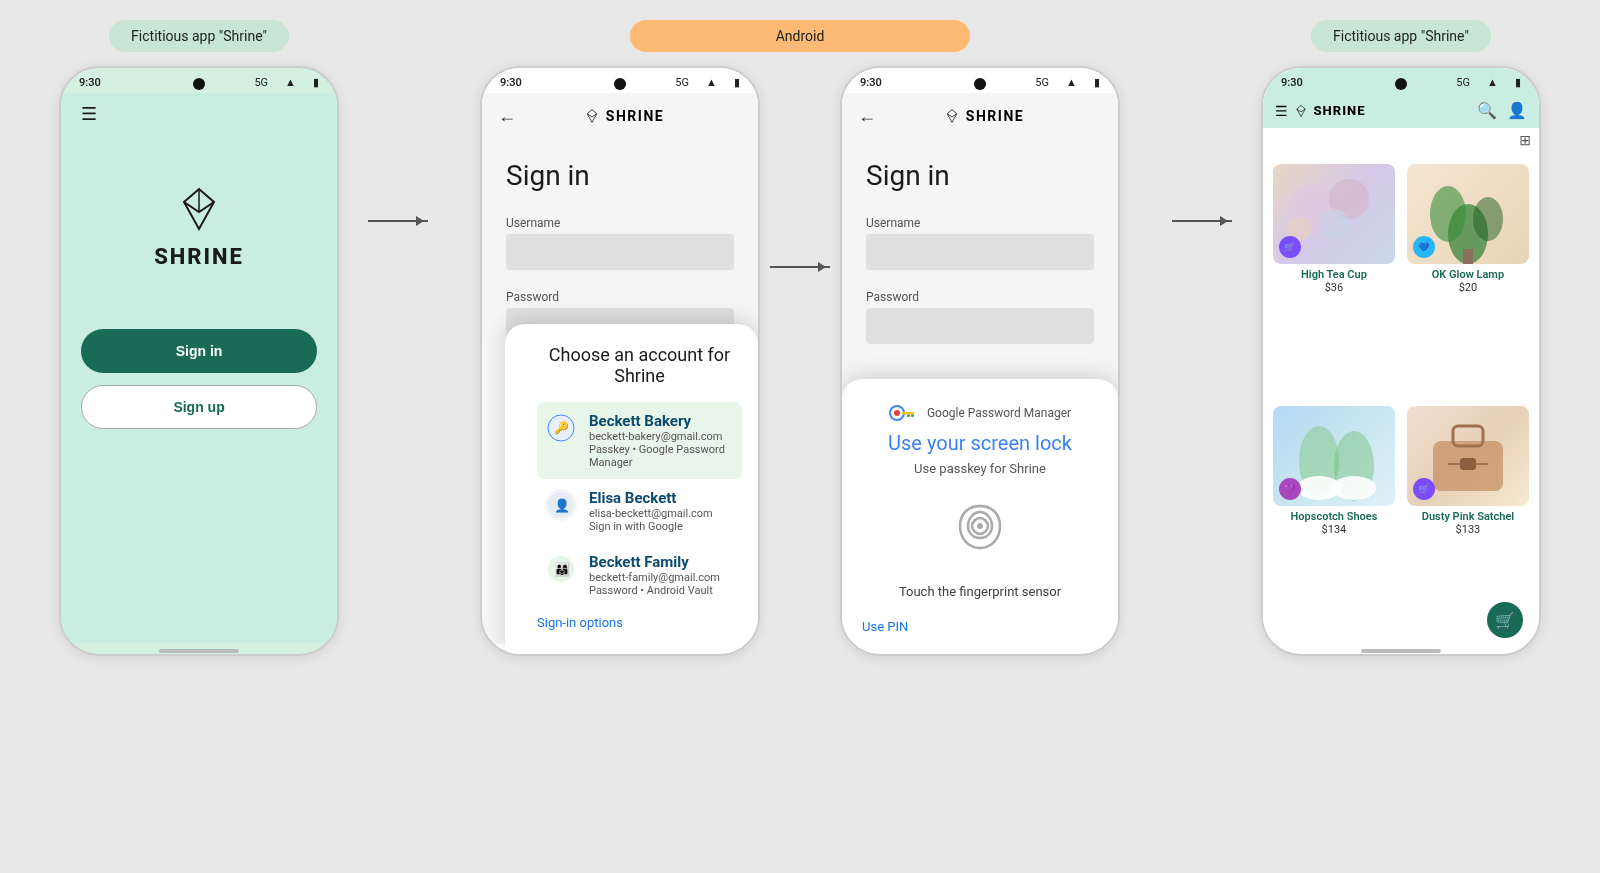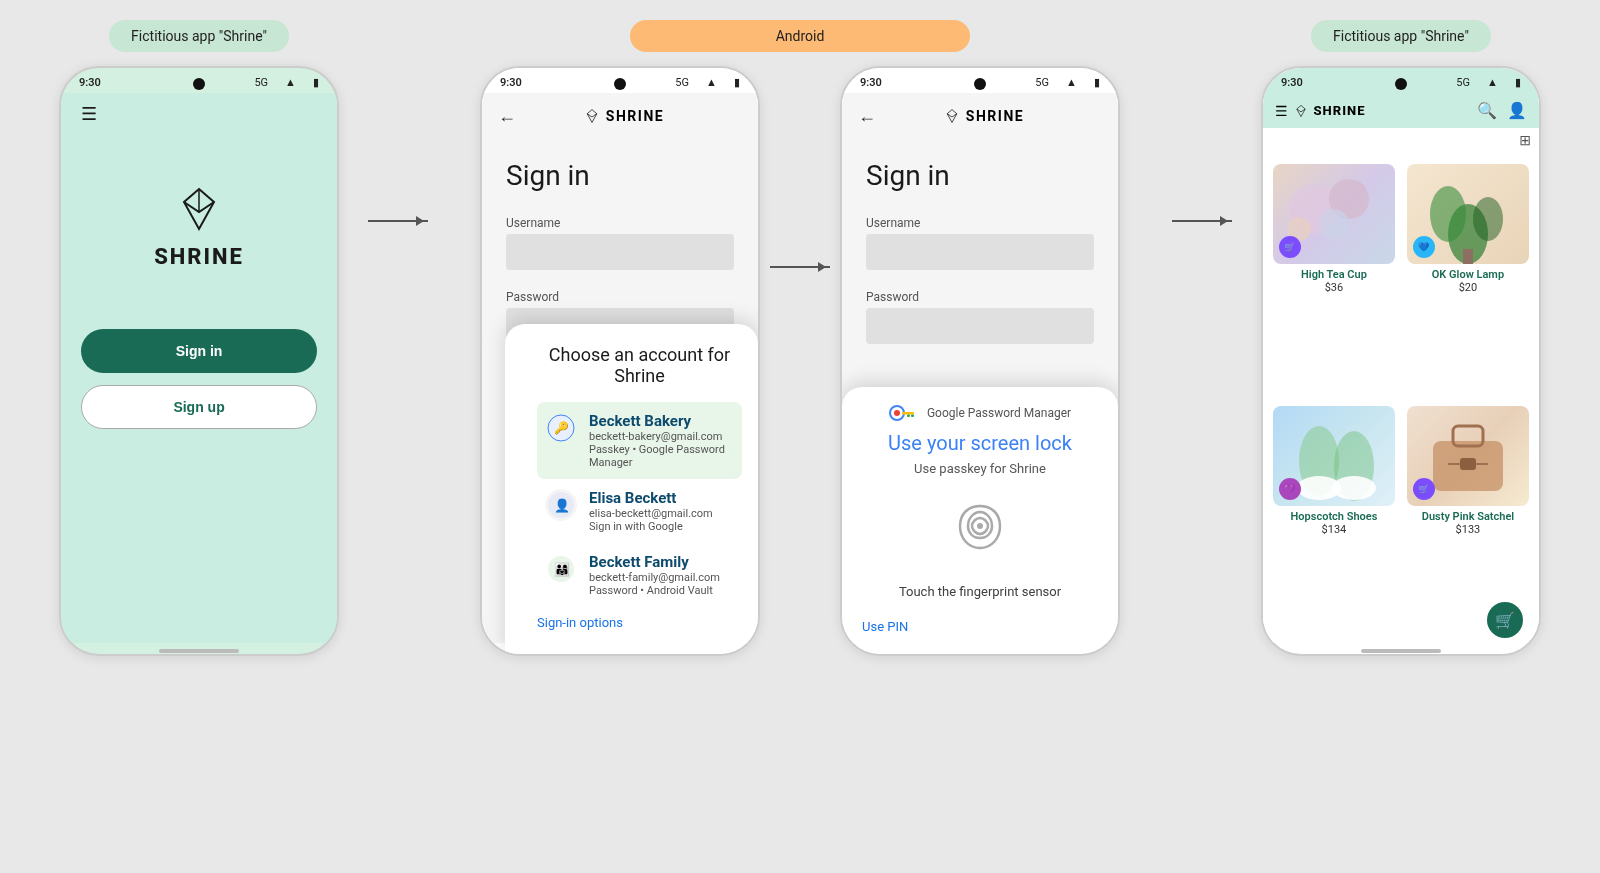--- a/index.html
+++ b/index.html
@@ -217,21 +217,21 @@
     .signin-options-link { color: #1a73e8; font-size: 13px; padding: 8px 0; display: block; }
 
     
     .passkey-overlay {
       position: absolute;
       bottom: 0;
       left: 0;
       right: 0;
       background: #fff;
       border-radius: 20px 20px 0 0;
-      padding: 16px 20px 20px 20px;
+      padding: 24px 20px 20px 20px;
       box-shadow: 0 -4px 20px rgba(0,0,0,0.15);
       text-align: center;
     }
     .gpm-logo { display: flex; align-items: center; justify-content: center; gap: 6px; margin-bottom: 8px; }
     .gpm-text { font-size: 12px; color: #555; }
     .screen-lock-title { font-size: 20px; font-weight: 400; color: #3b82f6; margin-bottom: 6px; }
     .screen-lock-sub { font-size: 13px; color: #555; margin-bottom: 20px; }
     .fingerprint-icon { font-size: 48px; margin-bottom: 16px; color: #555; }
     .touch-text { font-size: 13px; color: #404040; margin-bottom: 20px; }
     .use-pin-link { color: #1a73e8; font-size: 13px; text-align: left; display: block; }

